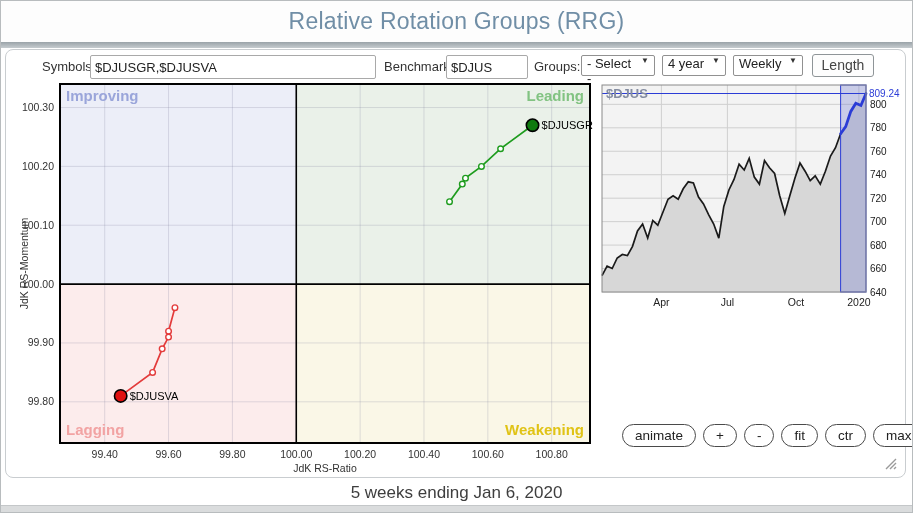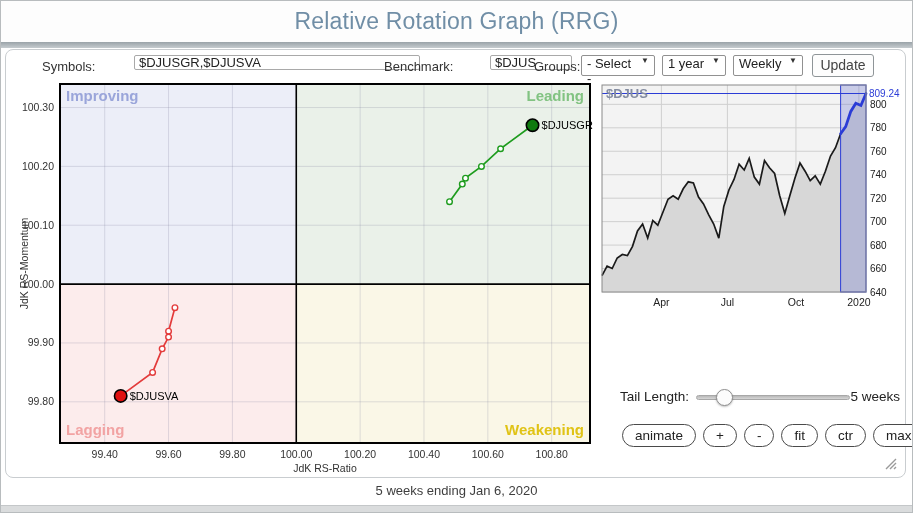--- a/index.html
+++ b/index.html
@@ -4,72 +4,72 @@
 <style>
   * { margin:0; padding:0; box-sizing:border-box; }
   body { font-family:"Liberation Sans", sans-serif; background:#f0f0f0; }
   #frame { position:relative; width:913px; height:513px; background:#fff; border:1px solid #b8bcbe; overflow:hidden; }
   #header { position:absolute; left:0; top:0; width:100%; height:41px; background:#fdfdfd; }
   #page-title { position:absolute; width:100%; text-align:center; top:7px; font-size:23px; font-weight:500; color:#708ea6; letter-spacing:.2px; }
   #divider { position:absolute; left:0; top:41px; width:100%; height:6px; background:linear-gradient(#9aa3a8,#c6cccf); }
   #panel { position:absolute; left:4px; top:48px; width:901px; height:429px; background:#fff; border:1px solid #c9cdd0; border-radius:8px; }
   
   .tb-label { position:absolute; top:9px; font-size:13px; color:#333; white-space:nowrap; }
-  .tb-input { position:absolute; top:5px; height:15px; border:1px solid #a9a9a9; border-radius:2px; font-family:"Liberation Sans",sans-serif; font-size:13px; color:#222; padding:0 4px; background:#fff;margin-left:44px; }
+  .tb-input { position:absolute; top:5px; height:24px; border:1px solid #a9a9a9; border-radius:2px; font-family:"Liberation Sans",sans-serif; font-size:13px; color:#222; padding:0 4px; background:#fff; }
   .tb-select { position:absolute; top:5px; height:21px; border:1px solid #919191; border-radius:2px; background:#fff; font-size:13px; color:#222; display:flex; align-items:flex-start; padding:0 5px; cursor:default; }
   .tb-select .arrow { margin-left:auto; font-size:8px; color:#333; padding-left:6px; }
   #update-btn { position:absolute; top:4px; left:806px; width:62px; height:23px; border:1px solid #8f9598; border-radius:3px; background:#fdfdfd; font-size:14px; color:#444; text-align:center; line-height:21px; cursor:pointer; }
   
   #rrg-svg { position:absolute; left:0; top:0; }
   #mini-svg { position:absolute; left:588px; top:28px; }
   
   #tail-row { position:absolute; left:614px; top:336px; width:280px; height:22px; }
   #tail-label { position:absolute; left:0; top:3px; font-size:13.5px; color:#222; }
   #tail-track { position:absolute; left:76px; top:9px; width:154px; height:5px; background:linear-gradient(#b9b9b9,#d6d6d6); border:1px solid #a8a8a8; border-radius:3px; }
   #tail-thumb { position:absolute; top:-7px; width:17px; height:17px; border-radius:50%; background:#fcfcfc; border:1px solid #8f8f8f; box-shadow:0 1px 2px rgba(0,0,0,.25); }
   #tail-value { position:absolute; right:0; top:3px; font-size:13.5px; color:#222; }
   
   #btn-row { position:absolute; left:616px; top:374px; display:flex; gap:7px; }
   .pill { height:23px; border:1px solid #4a4a4a; border-radius:12px; background:#fff; font-family:Liberation Sans, sans-serif; font-size:13.5px; color:#222; padding:0 12px; line-height:21px; cursor:pointer; }
   
   #resize-handle { position:absolute; right:8px; bottom:7px; width:15px; height:15px; }
   
-  #footer-caption { position:absolute; left:0; top:482px; width:100%; text-align:center; font-size:13px; color:#3e3e3e; }
+  #footer-caption { position:absolute; left:0; top:482px; width:100%; text-align:center; font-size:17px; color:#3e3e3e; }
   #bottom-strip { position:absolute; left:0; bottom:0; width:100%; height:7px; background:#dadcdd; border-top:1px solid #c4c7c9; }
   svg text { font-family:"Liberation Sans",sans-serif; }
 </style>
 </head>
 <body>
 
 <div id="frame">
   <div id="header">
-    <div id="page-title">Relative Rotation Graph (RRG)</div>
+    <div id="page-title">Relative Rotation Groups (RRG)</div>
   </div>
   <div id="divider"></div>
 
   <div id="panel">
 
     <span class="tb-label" style="left:36px">Symbols:</span>
     <input class="tb-input" style="left: 84px; width: 286px;" value="$DJUSGR,$DJUSVA">
     <span class="tb-label" style="left:378px">Benchmark:</span>
     <input class="tb-input" style="left: 440px; width: 82px;" value="$DJUS">
     <span class="tb-label" style="left:528px">Groups:</span>
     <div class="tb-select" style="left:575px; width:74px">
       <span>- Select -</span>
       <span class="arrow">▼</span>
     </div>
     <div class="tb-select" style="left:656px; width:64px">
-      <span>1 year</span>
+      <span>4 year</span>
       <span class="arrow">▼</span>
     </div>
     <div class="tb-select" style="left:727px; width:70px">
       <span>Weekly</span>
       <span class="arrow">▼</span>
     </div>
-    <button id="update-btn">Update</button>
+    <button id="update-btn">Length</button>
 
     <svg id="rrg-svg" width="600" height="429">
         <rect x="54" y="34" width="236.26506024096273" height="200.09836065573987" fill="#eceef8"></rect>
         <rect x="290.2650602409627" y="34" width="293.7349397590373" height="200.09836065573987" fill="#eaf1e9"></rect>
         <rect x="54" y="234.09836065573987" width="236.26506024096273" height="158.90163934426013" fill="#fcecec"></rect>
         <rect x="290.2650602409627" y="234.09836065573987" width="293.7349397590373" height="158.90163934426013" fill="#faf7e7"></rect>
         <line x1="98.69879518072317" y1="34" x2="98.69879518072317" y2="393" stroke="rgba(120,120,150,.22)" stroke-width="1"></line>
         <line x1="162.55421686746666" y1="34" x2="162.55421686746666" y2="393" stroke="rgba(120,120,150,.22)" stroke-width="1"></line>
         <line x1="226.4096385542147" y1="34" x2="226.4096385542147" y2="393" stroke="rgba(120,120,150,.22)" stroke-width="1"></line>
         <line x1="354.1204819277107" y1="34" x2="354.1204819277107" y2="393" stroke="rgba(120,120,150,.22)" stroke-width="1"></line>
@@ -153,27 +153,20 @@
         <path d="M8,214 L8.0,197.6 L13.1,188.2 L18.2,190.5 L23.2,180.0 L28.3,176.5 L33.4,177.6 L38.5,168.3 L43.5,153.0 L48.6,146.0 L53.7,160.1 L58.8,142.5 L63.8,147.2 L68.9,134.2 L74.0,121.3 L79.1,117.8 L84.2,121.3 L89.2,110.8 L94.3,103.8 L99.4,104.9 L104.5,119.0 L109.5,126.0 L114.6,136.6 L119.7,146.0 L124.8,160.1 L129.8,128.4 L134.9,112.0 L140.0,101.4 L145.1,86.2 L150.2,92.0 L155.2,80.3 L160.3,99.1 L165.4,106.1 L170.5,82.6 L175.5,89.7 L180.6,95.5 L185.7,117.8 L190.8,135.4 L195.8,117.8 L200.9,100.2 L206.0,85.0 L211.1,93.2 L216.2,102.6 L221.2,97.9 L226.3,106.1 L231.4,93.2 L236.5,78.0 L241.5,69.7 L246.6,55.7 L251.7,48.6 L256.8,33.4 L261.8,25.2 L266.9,27.5 L272.0,15.5 L272.0,214 Z" fill="#d7d7d7" stroke="none"></path>
         <path d="M8.0,197.6 L13.1,188.2 L18.2,190.5 L23.2,180.0 L28.3,176.5 L33.4,177.6 L38.5,168.3 L43.5,153.0 L48.6,146.0 L53.7,160.1 L58.8,142.5 L63.8,147.2 L68.9,134.2 L74.0,121.3 L79.1,117.8 L84.2,121.3 L89.2,110.8 L94.3,103.8 L99.4,104.9 L104.5,119.0 L109.5,126.0 L114.6,136.6 L119.7,146.0 L124.8,160.1 L129.8,128.4 L134.9,112.0 L140.0,101.4 L145.1,86.2 L150.2,92.0 L155.2,80.3 L160.3,99.1 L165.4,106.1 L170.5,82.6 L175.5,89.7 L180.6,95.5 L185.7,117.8 L190.8,135.4 L195.8,117.8 L200.9,100.2 L206.0,85.0 L211.1,93.2 L216.2,102.6 L221.2,97.9 L226.3,106.1 L231.4,93.2 L236.5,78.0 L241.5,69.7 L246.6,55.7" fill="none" stroke="#1a1a1a" stroke-width="1.7"></path>
         <rect x="246.6153846153846" y="7" width="25.384615384615387" height="207" fill="rgba(105,115,210,.30)" stroke="#2b3cd6" stroke-width="1"></rect>
         <path d="M246.6,55.7 L251.7,48.6 L256.8,33.4 L261.8,25.2 L266.9,27.5 L272.0,15.5" fill="none" stroke="#2b3cd6" stroke-width="2.8" stroke-linecap="round"></path>
         <line x1="8" y1="15.51456090651557" x2="272" y2="15.51456090651557" stroke="#2b3cd6" stroke-width="1.2"></line>
         <text x="275" y="18.51456090651557" fill="#2b3cd6" font-size="10">809.24</text>
         <rect x="8" y="7" width="264" height="207" fill="none" stroke="#8a8a8a" stroke-width="1"></rect>
         <text x="12" y="20" fill="#858da1" font-size="13" font-weight="bold">$DJUS</text>
       </svg>
 
-    <div id="tail-row">
-      <span id="tail-label">Tail Length:</span>
-      <div id="tail-track">
-        <div id="tail-thumb" style="left: 19.18px;"></div>
-      </div>
-      <span id="tail-value">5 weeks</span>
-    </div>
 
     <div id="btn-row">
       <button class="pill">animate</button>
       <button class="pill">+</button>
       <button class="pill">-</button>
       <button class="pill">fit</button>
       <button class="pill">ctr</button>
       <button class="pill">max</button>
     </div>
 

